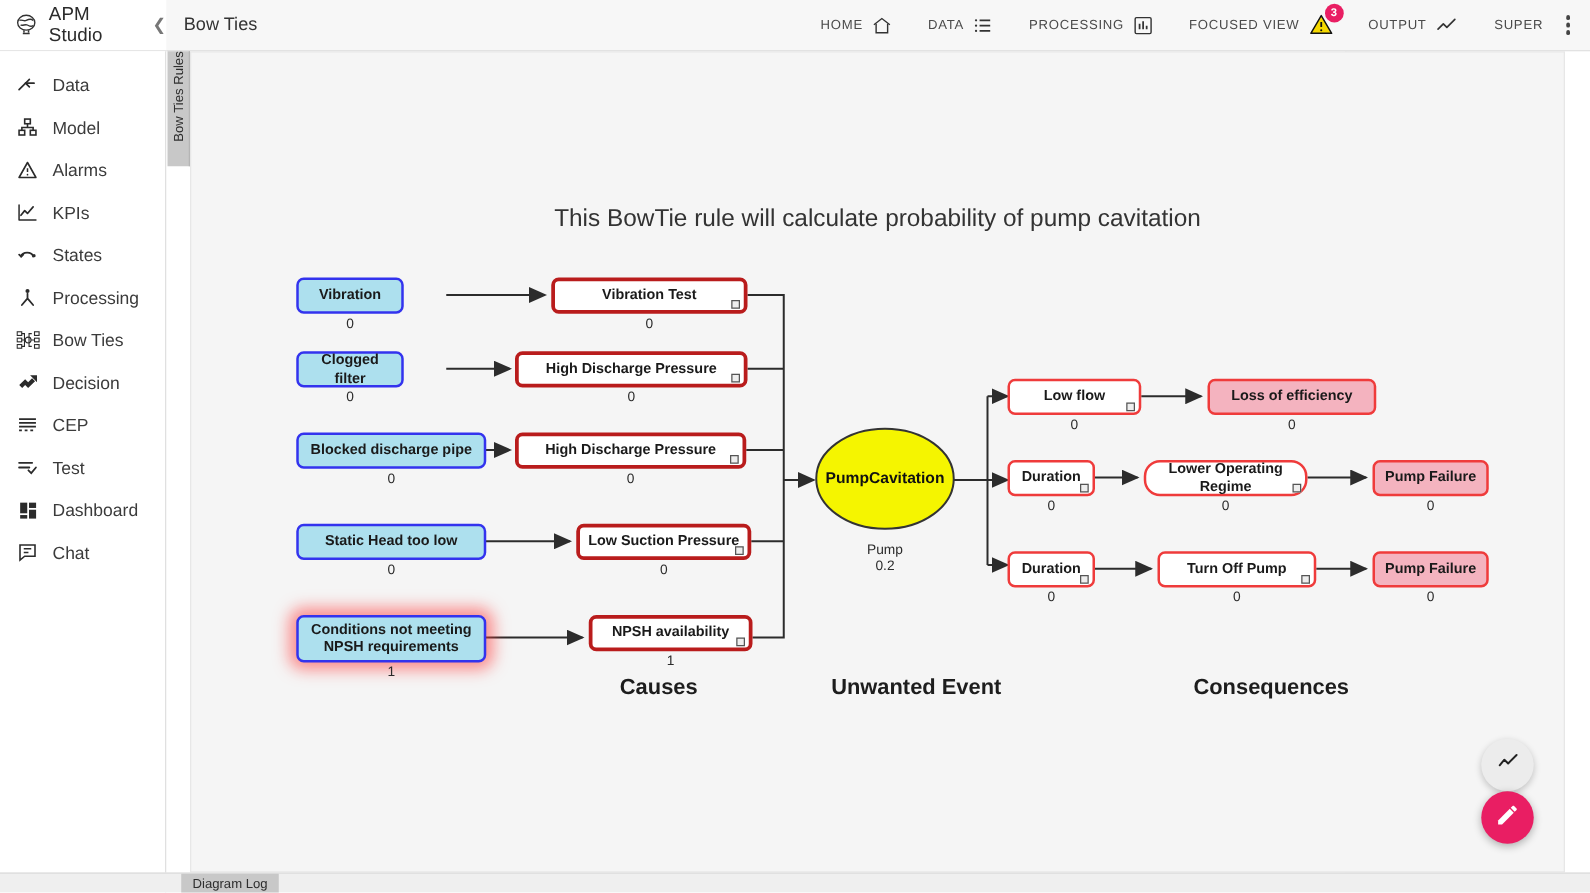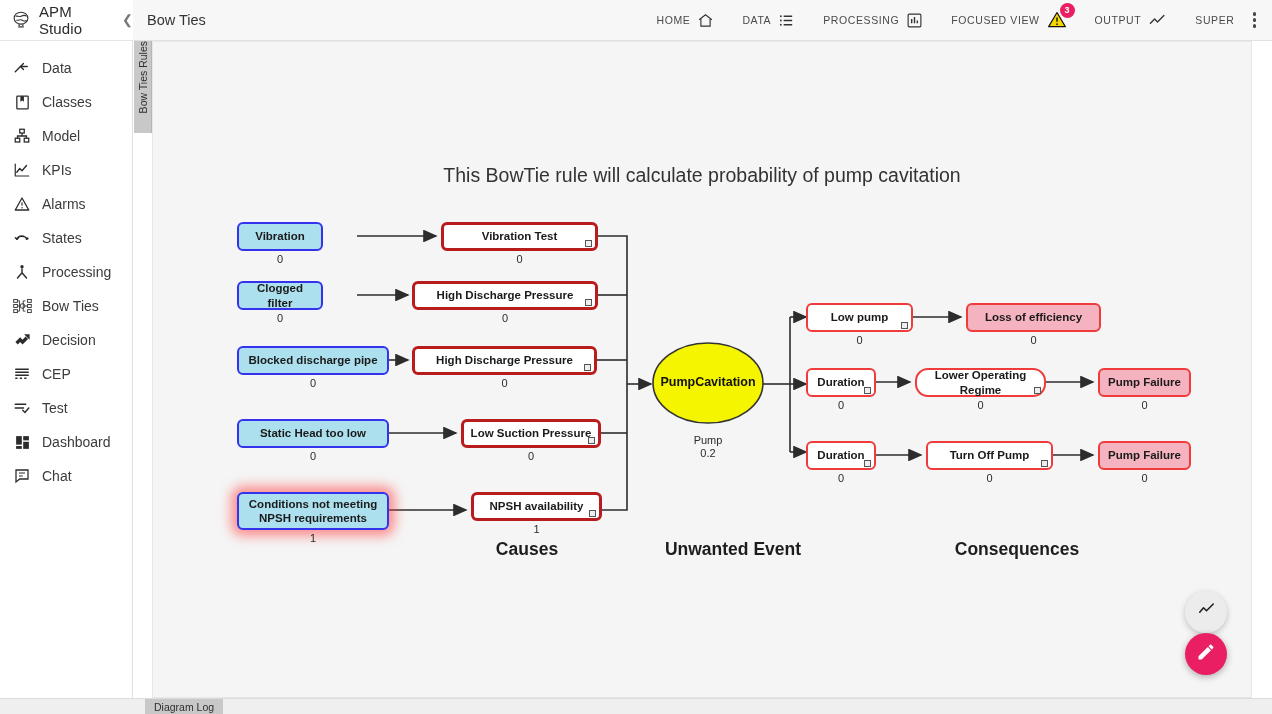--- a/index.html
+++ b/index.html
@@ -267,61 +267,52 @@
       <span class="sb-ico">
         <svg width="18" height="18" viewBox="0 0 24 24" fill="none" stroke="#2b2b2b" stroke-width="1.8" stroke-linecap="round">
           <path d="M3 17l7-7"></path>
             <path d="M10 10h9"></path>
             <path d="M14 6l-4 4 4 4"></path>
         </svg>
       </span>
       <span class="sb-lbl">Data</span>
     </div>
 
-    <div class="sb-item">
-      <span class="sb-ico">
-        <svg width="17" height="17" viewBox="0 0 24 24" fill="none" stroke="#2b2b2b" stroke-width="1.8">
-          <rect x="4" y="3" width="16" height="18" rx="1"></rect>
-          <path d="M9 3v8l2.5-2L14 11V3" fill="#2b2b2b" stroke="none"></path>
-        </svg>
-      </span>
-      <span class="sb-lbl">Classes</span>
-    </div>
 
     <div class="sb-item">
       <span class="sb-ico">
         <svg width="18" height="18" viewBox="0 0 24 24" fill="none" stroke="#2b2b2b" stroke-width="1.7">
           <rect x="9" y="3" width="6" height="5"></rect>
             <rect x="3" y="15" width="6" height="5"></rect>
             <rect x="15" y="15" width="6" height="5"></rect>
           <path d="M12 8v4M6 15v-3h12v3"></path>
         </svg>
       </span>
       <span class="sb-lbl">Model</span>
     </div>
 
     <div class="sb-item">
       <span class="sb-ico">
-        <svg width="18" height="18" viewBox="0 0 24 24" fill="none" stroke="#2b2b2b" stroke-width="1.8" stroke-linecap="round" stroke-linejoin="round">
-          <path d="M3 4v16h18" stroke-width="1.6"></path>
-          <path d="M5 15l4-5 3 3 6-7"></path>
-        </svg>
-      </span>
-      <span class="sb-lbl">KPIs</span>
-    </div>
-
-    <div class="sb-item">
-      <span class="sb-ico">
         <svg width="18" height="18" viewBox="0 0 24 24" fill="none" stroke="#2b2b2b" stroke-width="1.7" stroke-linejoin="round">
           <path d="M12 4L21 20H3z"></path>
             <path d="M12 10v4" stroke-width="1.6"></path>
             <circle cx="12" cy="17" r=".9" fill="#2b2b2b" stroke="none"></circle>
         </svg>
       </span>
       <span class="sb-lbl">Alarms</span>
+    </div>
+
+    <div class="sb-item">
+      <span class="sb-ico">
+        <svg width="18" height="18" viewBox="0 0 24 24" fill="none" stroke="#2b2b2b" stroke-width="1.8" stroke-linecap="round" stroke-linejoin="round">
+          <path d="M3 4v16h18" stroke-width="1.6"></path>
+          <path d="M5 15l4-5 3 3 6-7"></path>
+        </svg>
+      </span>
+      <span class="sb-lbl">KPIs</span>
     </div>
 
     <div class="sb-item">
       <span class="sb-ico">
         <svg width="19" height="19" viewBox="0 0 24 24" fill="none" stroke="#2b2b2b" stroke-width="1.9" stroke-linecap="round">
           <path d="M5 13a6 4 0 1 1 12 0"></path>
             <path d="M5 13l-2-2M5 13l2-2"></path>
             <circle cx="18" cy="12" r="1.6" fill="#2b2b2b" stroke="none"></circle>
         </svg>
       </span>
@@ -513,21 +504,21 @@
     </div>
     <div class="node-val" style="left:308px; top:408px; width:140px;">0</div>
 
     <div class="node node-barrier-blue" style="left:318px; top:450px; width:131px; height:29px;">
       <span class="node-lbl">NPSH availability</span>
       <span class="corner-ico"></span>
     </div>
     <div class="node-val" style="left:318px; top:481px; width:131px;">1</div>
 
     <div class="node node-barrier-red" style="left:653px; top:261px; width:107px; height:29px;">
-      <span class="node-lbl">Low pump</span>
+      <span class="node-lbl">Low flow</span>
       <span class="corner-ico"></span>
     </div>
     <div class="node-val" style="left:653px; top:292px; width:107px;">0</div>
 
     <div class="node node-conseq" style="left:813px; top:261px; width:135px; height:29px;">
       <span class="node-lbl">Loss of efficiency</span>
     </div>
     <div class="node-val" style="left:813px; top:292px; width:135px;">0</div>
 
     <div class="node node-barrier-red" style="left:653px; top:326px; width:70px; height:29px;">

